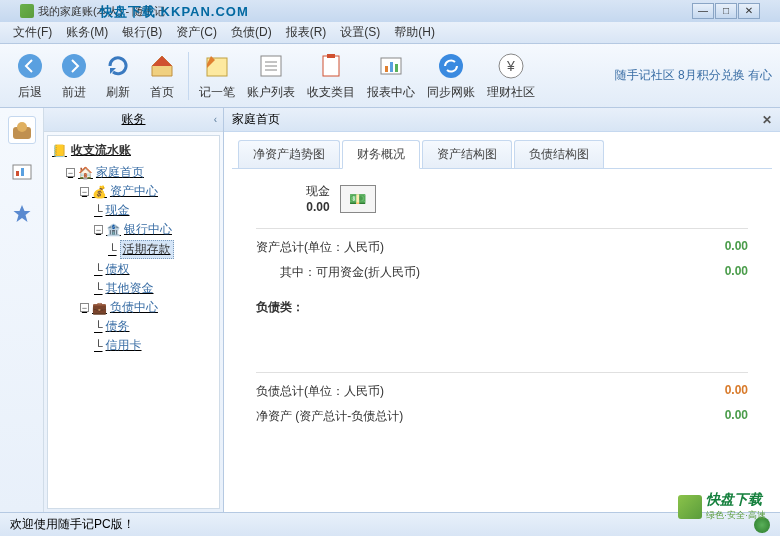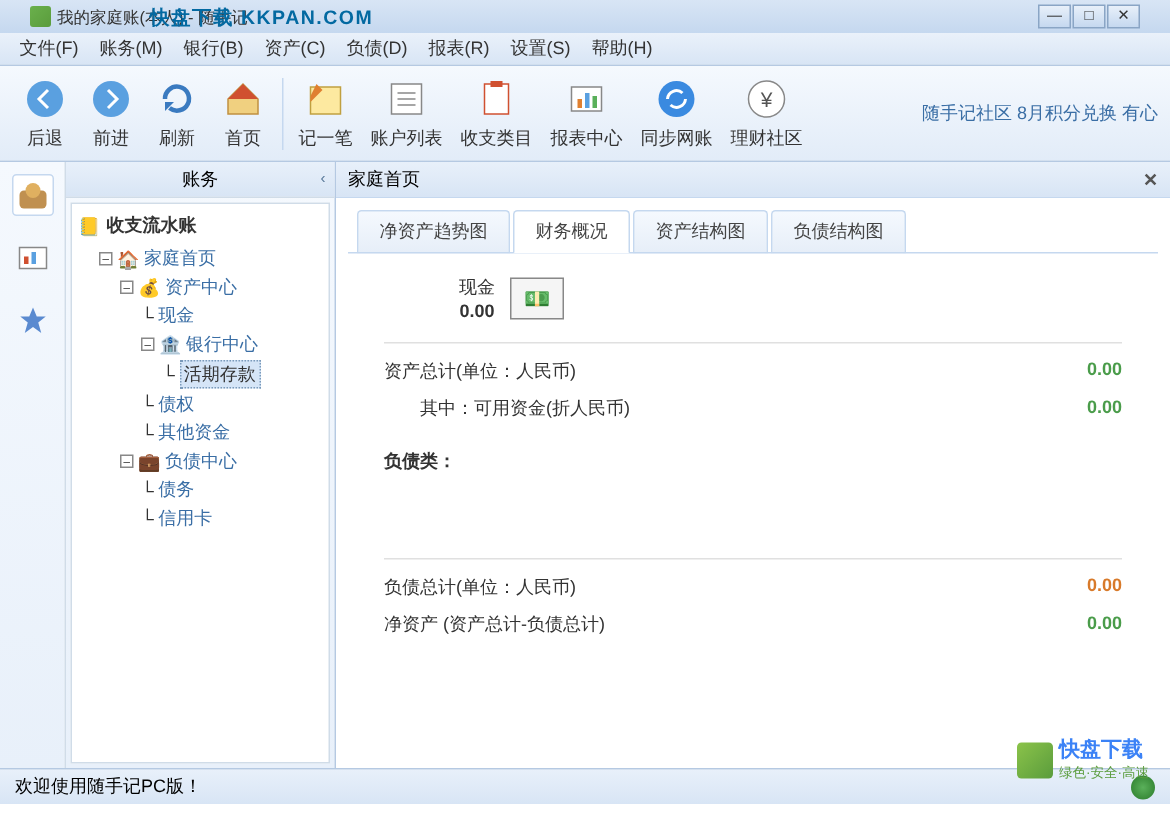--- a/index.html
+++ b/index.html
@@ -12,21 +12,21 @@
 .menu-item { padding: 2px 7px; cursor: pointer; }
 .toolbar { height: 64px; background: linear-gradient(#f5f9fe,#e2ecf8); display: flex; align-items: center; padding: 0 8px; border-bottom: 1px solid #b5c9e2; }
 .tool-btn { display: flex; flex-direction: column; align-items: center; margin: 0 6px; cursor: pointer; font-size: 12px; color: #333; }
 .tool-icon { width: 32px; height: 32px; margin-bottom: 2px; border-radius: 4px; display: flex; align-items: center; justify-content: center; }
 .tool-sep { width: 1px; height: 48px; background: #c5d8ef; margin: 0 4px; }
 .toolbar-right { margin-left: auto; font-size: 12px; color: #3a6ea5; }
 .body-area { display: flex; height: 404px; }
 .sidebar-icons { width: 44px; background: linear-gradient(#f5f9fe,#e8f0fa); border-right: 1px solid #d0dce8; display: flex; flex-direction: column; align-items: center; padding-top: 8px; gap: 14px; }
 .side-icon { width: 28px; height: 28px; display:flex; align-items:center; justify-content:center; cursor:pointer; }
 .side-icon.active { background:#fff; border:1px solid #c5d8ef; border-radius:3px; }
-.sidebar { width: 180px; background: linear-gradient(#f5f9fe,#e8f0fa); border-right: 1px solid #b5c9e2; display: flex; flex-direction: column; }
+.sidebar { width: 180px; background: linear-gradient(#f5f9fe,#e8f0fa); border-right: 1px solid #b5c9e2; display: flex; flex-direction: column; text-decoration: underline; }
 .sidebar-header { height: 24px; display: flex; align-items: center; justify-content: center; font-size: 12px; border-bottom: 1px solid #d0dce8; background:linear-gradient(#e8f0fa,#d8e5f5); position:relative; }
 .sidebar-header .chev { position:absolute; right:6px; color:#5a7a9a; font-size:10px; }
 .tree { flex: 1; padding: 6px 4px; font-size: 12px; color: #333; overflow: auto; background:#fff; margin:3px; border:1px solid #d0dce8; }
 .tree-title { font-weight: bold; margin-bottom: 4px; display:flex; align-items:center; gap:4px; }
 .tree ul { list-style: none; padding-left: 14px; }
 .tree li { padding: 1px 0; display:flex; align-items:center; gap:3px; }
 .tree li.sel > span { background:#d5e5f7; border:1px dotted #7a9aba; padding:0 2px; }
 .tr-box { width:9px; height:9px; border:1px solid #888; display:inline-flex; align-items:center; justify-content:center; font-size:9px; line-height:8px; color:#555; }
 .link { color:#3a6ea5; cursor:pointer; }
 .main { flex: 1; display: flex; flex-direction: column; background: #fff; }
@@ -43,21 +43,21 @@
 .divider { height: 1px; background: #e0e0e0; margin: 6px 0; }
 .row { display: flex; justify-content: space-between; padding: 4px 0; }
 .row .val { font-weight: bold; }
 .green { color: #4a9c4a; }
 .orange { color: #d87a2a; }
 .statusbar { height: 24px; background: linear-gradient(#e8f0fa,#d8e5f5); display: flex; align-items: center; padding: 0 10px; font-size: 12px; border-top: 1px solid #b5c9e2; }
 .statusbar .globe { margin-left: auto; width:16px; height:16px; background:radial-gradient(circle,#5ab05a,#2a7a2a); border-radius:50%; }
 .watermark { position: absolute; top: 3px; left: 100px; font-size: 13px; color: #0369a1; font-weight: bold; letter-spacing: 1px; pointer-events:none; }
 .logo { position: absolute; right: 14px; bottom: 28px; font-size: 14px; font-weight: bold; display:flex; align-items:center; gap:4px; pointer-events:none; }
 .logo .ico { width:24px; height:24px; background:linear-gradient(135deg,#8bc34a,#5a9c3c); border-radius:3px; }
-.logo .t1 { color:#3b82f6; }
+.logo .t1 { color:#15803d;font-style:italic; }
 .logo .sub { font-size:9px; color:#5a9c3c; font-weight:normal; display:block; }
 </style>
 </head>
 <body>
 
 <div class="titlebar">
   <div class="titlebar-icon"></div>
   <span>我的家庭账(本人) - 随手记</span>
   <div class="titlebar-spacer"></div>
   <div class="win-btn">—</div>

